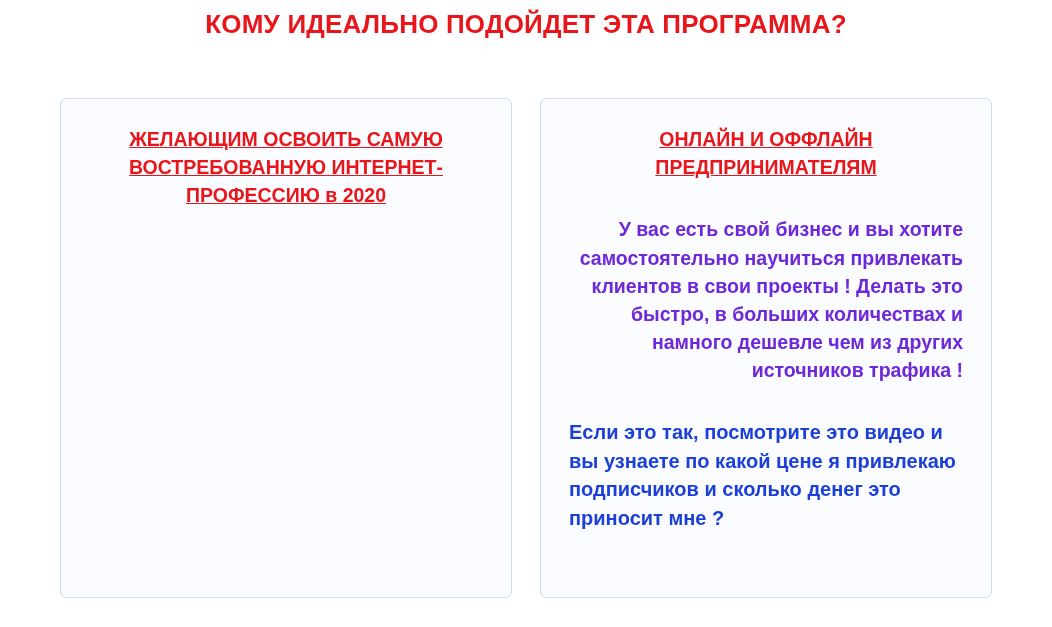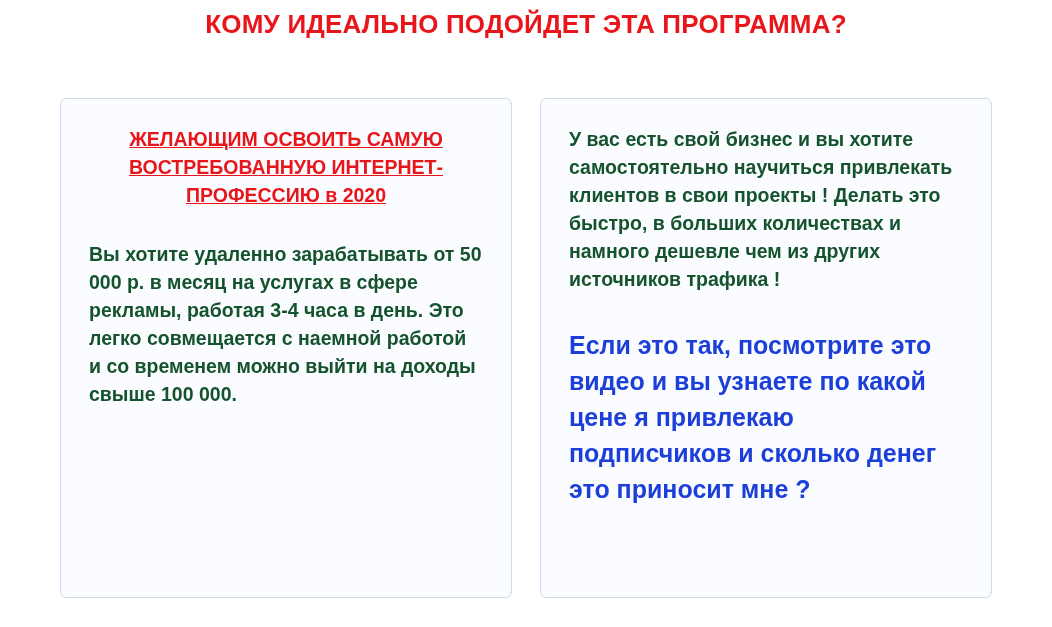--- a/index.html
+++ b/index.html
@@ -43,49 +43,50 @@
   .card-heading {
     text-align: center;
     color: #e8161a;
     font-size: 19.5px;
     font-weight: bold;
     text-decoration: underline;
     line-height: 1.45;
     margin: 0 0 30px 0;
   }
   .card-body {
-    color: #14532d;
+    color: #6d28d9;
     font-size: 19.5px;
     font-weight: bold;
     line-height: 1.44;
     margin: 0 0 34px 0;
     white-space: pre-line;
+    text-align: right;
   }
   .card-cta {
     color: #1b3fd8;
-    font-size: 25px;
+    font-size: 20px;
     font-weight: bold;
     line-height: 1.44;
     margin: 0;
     white-space: pre-line;
   }
   .card.right .card-heading {
     margin-bottom: 34px;
   }
 </style>
 </head>
 <body>
 
 <h1 class="page-title">КОМУ ИДЕАЛЬНО ПОДОЙДЕТ ЭТА ПРОГРАММА?</h1>
 
 <div class="cards-row">
 
   <div class="card left">
     <div class="card-heading">ЖЕЛАЮЩИМ ОСВОИТЬ САМУЮ ВОСТРЕБОВАННУЮ ИНТЕРНЕТ-ПРОФЕССИЮ в 2020</div>
-    <p class="card-body">Вы хотите удаленно зарабатывать от 50 000 р. в месяц на услугах в сфере рекламы, работая 3-4 часа в день. Это легко совмещается с наемной работой и со временем можно выйти на доходы свыше 100 000.</p>
   </div>
 
   <div class="card right">
+    <div class="card-heading">ОНЛАЙН И ОФФЛАЙН ПРЕДПРИНИМАТЕЛЯМ</div>
     <p class="card-body">У вас есть свой бизнес и вы хотите самостоятельно научиться привлекать клиентов в свои проекты ! Делать это быстро, в больших количествах и намного дешевле чем из других источников трафика !</p>
     <p class="card-cta">Если это так, посмотрите это видео и вы узнаете по какой цене я привлекаю подписчиков и сколько денег это приносит мне ?</p>
   </div>
 
 </div>
 
 </body></html>

